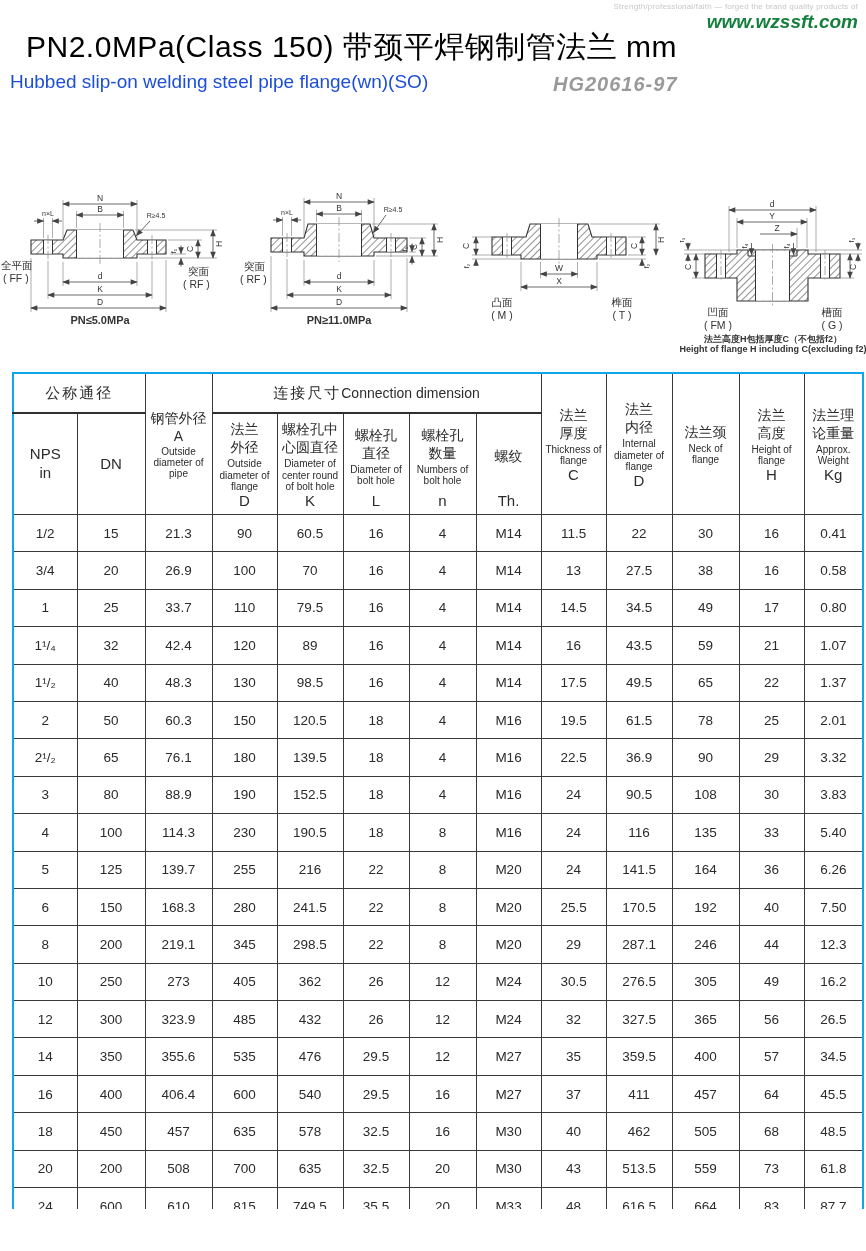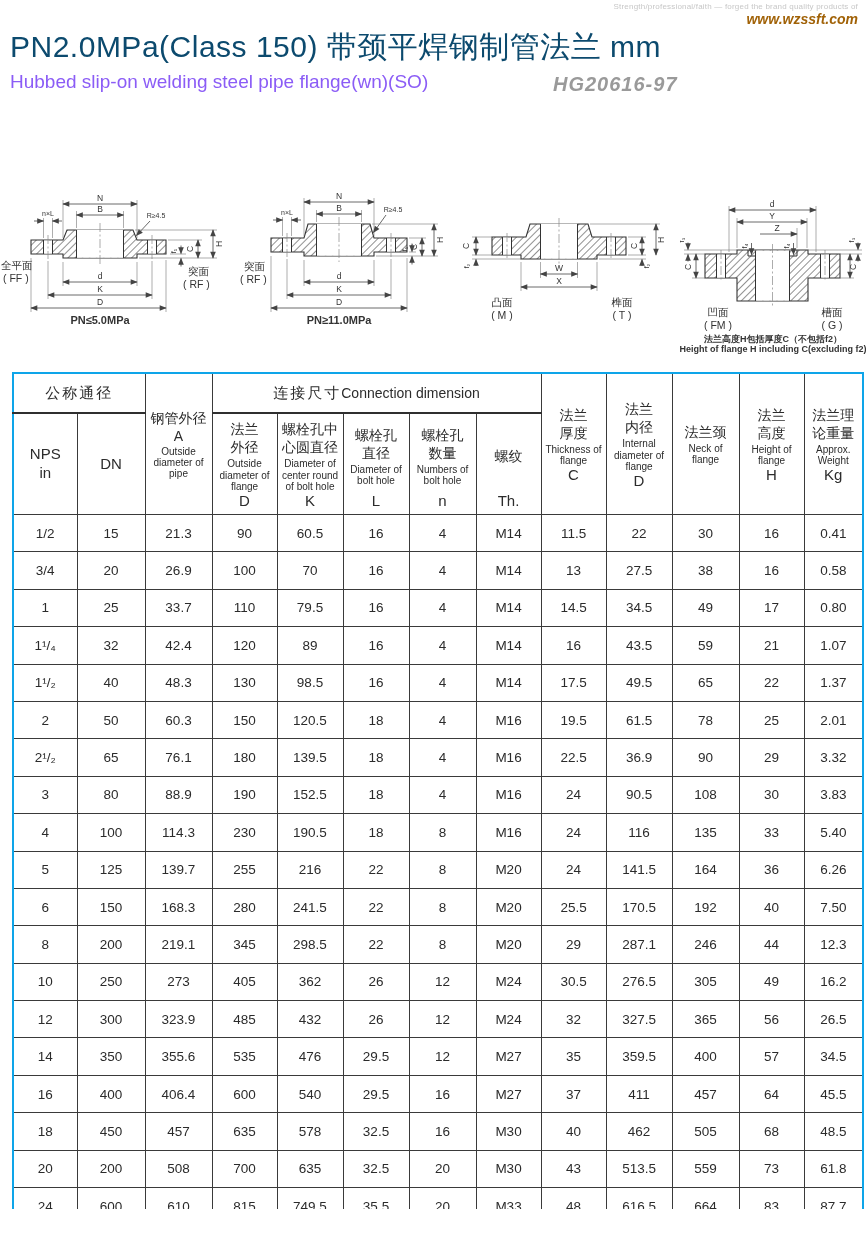--- a/index.html
+++ b/index.html
@@ -1,23 +1,23 @@
 <!DOCTYPE html>
 <html><head>
 <meta charset="utf-8">
 <style>
   html,body{margin:0;padding:0;background:#ffffff;}
   body{font-family:"Liberation Sans",sans-serif;color:#2c2c2c;}
   .page{position:relative;width:866px;height:1209px;background:#fff;overflow:hidden;}
 
   
   .tagline{position:absolute;top:2px;right:8px;font-size:8px;color:#c7c7c7;letter-spacing:.2px;}
-  .website{position:absolute;top:11px;right:8px;font-size:14px;font-style:italic;font-weight:bold;color:#a16207;}
-  .title{position:absolute;top:27px;left:10px;font-size:30px;color:#0c4a6e;letter-spacing:.5px;white-space:nowrap;}
-  .subtitle{position:absolute;top:71px;left:10px;font-size:19px;color:#8b5cf6;}
+  .website{position:absolute;top:11px;right:8px;font-size:19px;font-style:italic;font-weight:bold;color:#15803d;}
+  .title{position:absolute;top:27px;left:26px;font-size:30px;color:#000000;letter-spacing:.5px;white-space:nowrap;}
+  .subtitle{position:absolute;top:71px;left:10px;font-size:19px;color:#1d4ed8;}
   .standard{position:absolute;top:73px;left:553px;font-size:20px;font-weight:bold;font-style:italic;color:#9a9a9a;letter-spacing:1px;}
   .pageno{position:absolute;top:1224px;right:24px;font-size:21px;color:#4c4c4c;}
 
   
   .dg{position:absolute;}
   svg text{font-family:"Liberation Sans",sans-serif;fill:#333;}
   .part{fill:url(#hatch);stroke:#333;stroke-width:1.1;}
   .wh{fill:#fff;stroke:none;}
   .ol{stroke:#333;stroke-width:1;}
   .cl{stroke:#888;stroke-width:.7;stroke-dasharray:9 2.5 2 2.5;}

